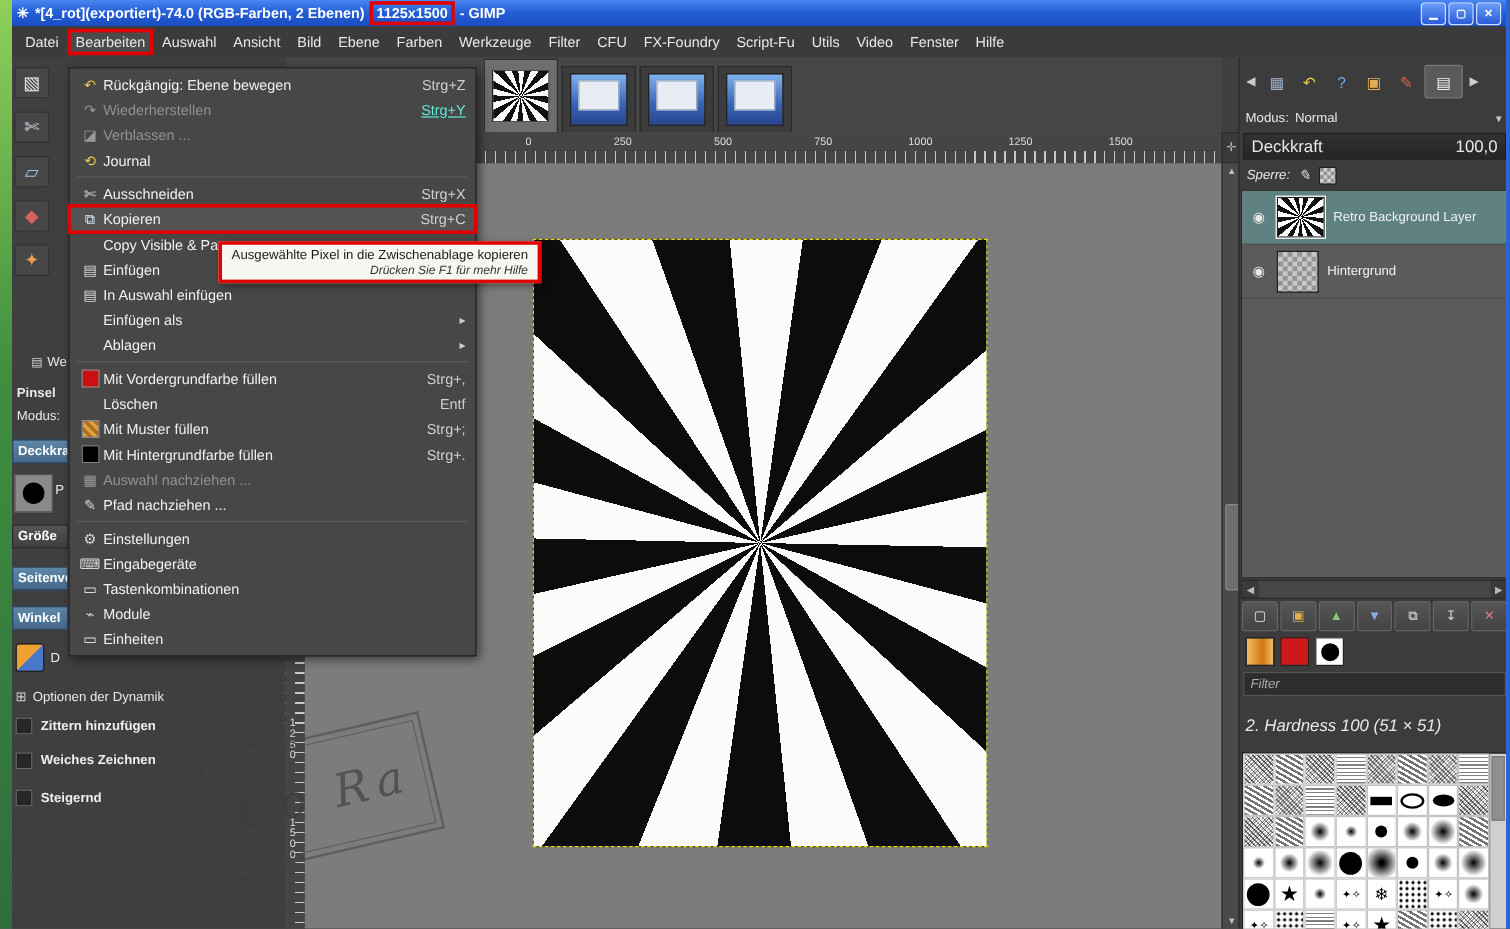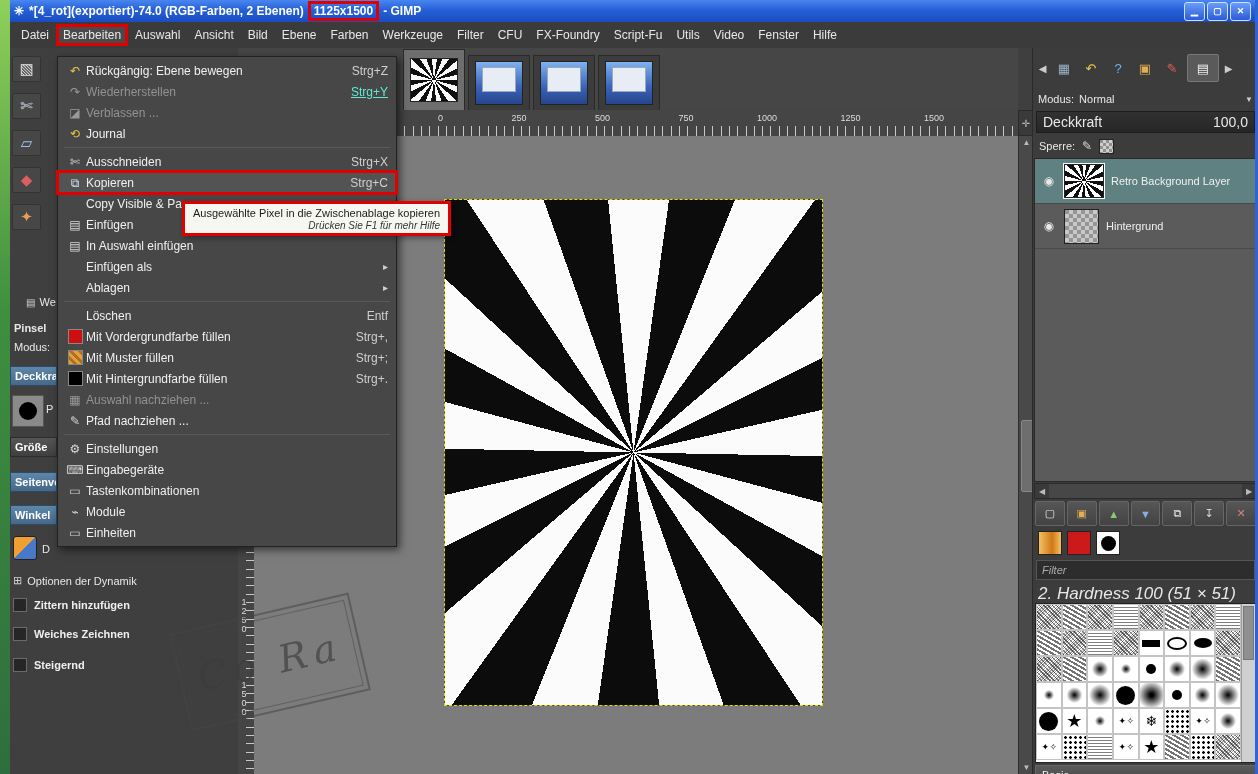--- a/index.html
+++ b/index.html
@@ -90,21 +90,21 @@
        border-left:1px solid #2a2a2a;box-sizing:border-box;display:flex;flex-direction:column;}
   .nav-row{height:40px;flex:none;display:flex;align-items:center;gap:3px;padding:0 3px;}
   .nav-icon{width:24px;height:26px;display:flex;align-items:center;justify-content:center;font-size:13px;border-radius:2px;}
   .nav-icon.arrow{width:13px;font-size:10px;color:#ccc;}
   .nav-icon.active{background:#5a5a5a;border:1px solid #777;width:30px;}
   .mode-row{height:22px;flex:none;display:flex;align-items:center;gap:5px;padding:0 5px;color:#e8e8e8;font-size:11px;}
   .dd-arrow{margin-left:auto;color:#ccc;font-size:8px;}
   .opacity-row{height:20px;flex:none;margin:1px 3px;background:linear-gradient(180deg,#313131,#262626);
        border:1px solid #1d1d1d;display:flex;align-items:center;padding:0 6px;color:#e8e8e8;font-size:14px;}
   .opacity-row .val{margin-left:auto;}
-  .lock-row{height:24px;flex:none;display:flex;align-items:center;gap:7px;padding:0 6px;color:#e8e8e8;font-size:11px;}
+  .lock-row{height:24px;flex:none;display:flex;align-items:center;gap:7px;padding:0 6px;color:#e8e8e8;font-size:11px;font-style:italic;}
   .lock-brush{font-size:12px;color:#ddd;}
   .lock-checker{width:13px;height:13px;border:1px solid #222;
        background:repeating-conic-gradient(#cfcfcf 0% 25%,#8f8f8f 0% 50%);background-size:6px 6px;}
   .layers-list{height:322px;flex:none;background:#5b5b5b;border:1px solid #2a2a2a;margin:0 1px;overflow:hidden;}
   .layer-row{height:44px;display:flex;align-items:center;gap:7px;padding:0 6px;
        border-bottom:1px solid #4a4a4a;color:#f0f0f0;font-size:11px;}
   .layer-row.selected{background:#5f8181;}
   .eye-icon{width:16px;color:#e8e8e8;font-size:12px;text-align:center;}
   .layer-thumb{width:38px;height:32px;border:1px solid #222;background:#fff;flex:none;}
   .layer-row.selected .layer-thumb{outline:1px solid #fff;}
@@ -117,21 +117,21 @@
   .mini-btn{flex:1;height:23px;background:linear-gradient(180deg,#565656,#434343);border:1px solid #666;
        border-radius:2px;display:flex;align-items:center;justify-content:center;font-size:11px;}
   .swatch-row{height:32px;flex:none;display:flex;align-items:center;gap:5px;padding:0 5px;}
   .swatch{width:24px;height:24px;border:1px solid #222;box-sizing:border-box;}
   .swatch.gradient{background:linear-gradient(90deg,#f4c060,#d07818 60%,#f4c060);}
   .swatch.red{background:#cc1a1a;}
   .swatch.brush{background:#fff;display:flex;align-items:center;justify-content:center;}
   .swatch.brush::after{content:"";width:15px;height:15px;border-radius:50%;background:#000;}
   .filter-row{height:18px;flex:none;margin:1px 3px;background:#2d2d2d;border:1px solid #555;color:#aaa;
        font-style:italic;font-size:11px;display:flex;align-items:center;padding:0 5px;}
-  .brush-name{height:16px;flex:none;color:#e8e8e8;font-size:17px;font-style:italic;padding:3px 5px;}
+  .brush-name{height:16px;flex:none;color:#e8e8e8;font-size:14px;font-style:italic;padding:15px 5px;}
   .brush-panel{flex:0 0 158px;display:flex;margin:0 2px;border:1px solid #222;overflow:hidden;}
   .brush-grid{flex:1;background:#fff;display:grid;grid-template-columns:repeat(8,1fr);grid-auto-rows:26px;}
   .cell{border:1px solid #c4c4c4;box-sizing:border-box;background:#fff;position:relative;
        display:flex;align-items:center;justify-content:center;color:#000;overflow:hidden;}
   .cell.noise{background-image:repeating-linear-gradient(45deg,rgba(0,0,0,.55) 0 1px,transparent 1px 3px),
        repeating-linear-gradient(-45deg,rgba(0,0,0,.35) 0 1px,transparent 1px 2px);}
   .cell.noiseD{background-image:repeating-linear-gradient(30deg,rgba(0,0,0,.55) 0 2px,transparent 2px 4px);}
   .cell.noiseV{background-image:repeating-linear-gradient(0deg,rgba(0,0,0,.5) 0 1px,transparent 1px 3px);}
   .cell.bar::after{content:"";width:18px;height:7px;background:#000;}
   .cell.ellipse::after{content:"";width:18px;height:10px;background:#000;border-radius:50%;}
@@ -472,32 +472,32 @@
         <span class="lbl">Einfügen als</span>
         <span class="sub">▸</span>
       </div>
       <div class="emi">
         <span class="ico"></span>
         <span class="lbl">Ablagen</span>
         <span class="sub">▸</span>
       </div>
       <div class="em-sep"></div>
       <div class="emi">
-        <span class="ico"></span>
-        <span class="lbl">Löschen</span>
-        <span class="sc">Entf</span>
-      </div>
-      <div class="emi">
         <span class="ico">
           <span class="ico-swatch" style="background: rgb(204, 16, 16);"></span>
         </span>
         <span class="lbl">Mit Vordergrundfarbe füllen</span>
         <span class="sc">Strg+,</span>
       </div>
       <div class="emi">
+        <span class="ico"></span>
+        <span class="lbl">Löschen</span>
+        <span class="sc">Entf</span>
+      </div>
+      <div class="emi">
         <span class="ico">
           <span class="ico-swatch pattern"></span>
         </span>
         <span class="lbl">Mit Muster füllen</span>
         <span class="sc">Strg+;</span>
       </div>
       <div class="emi">
         <span class="ico">
           <span class="ico-swatch" style="background: rgb(0, 0, 0);"></span>
         </span>

